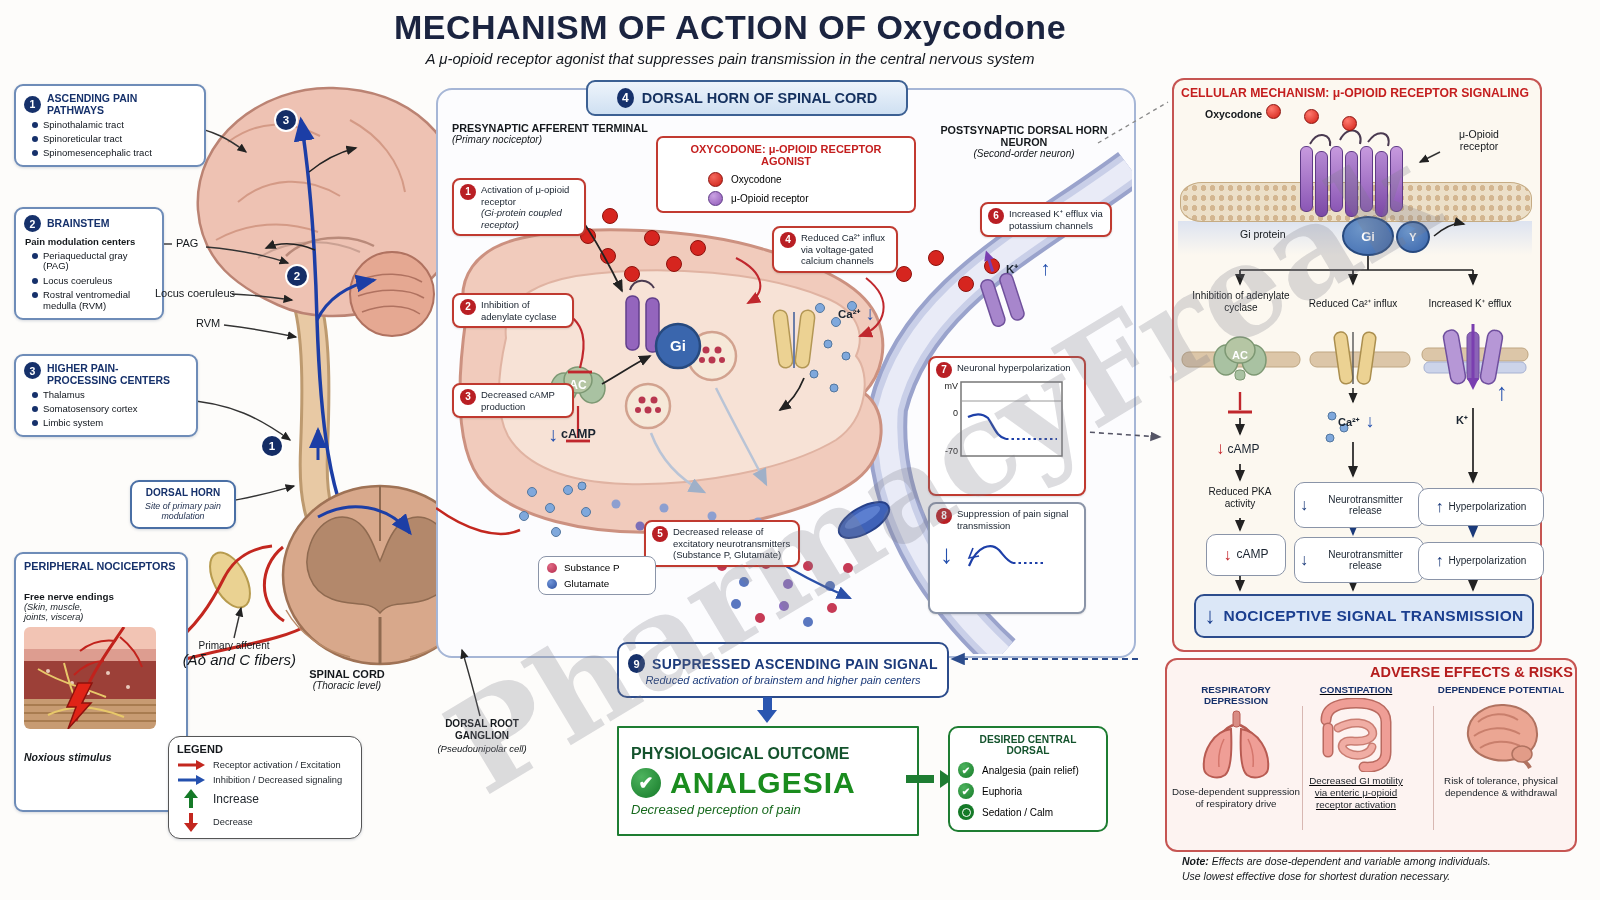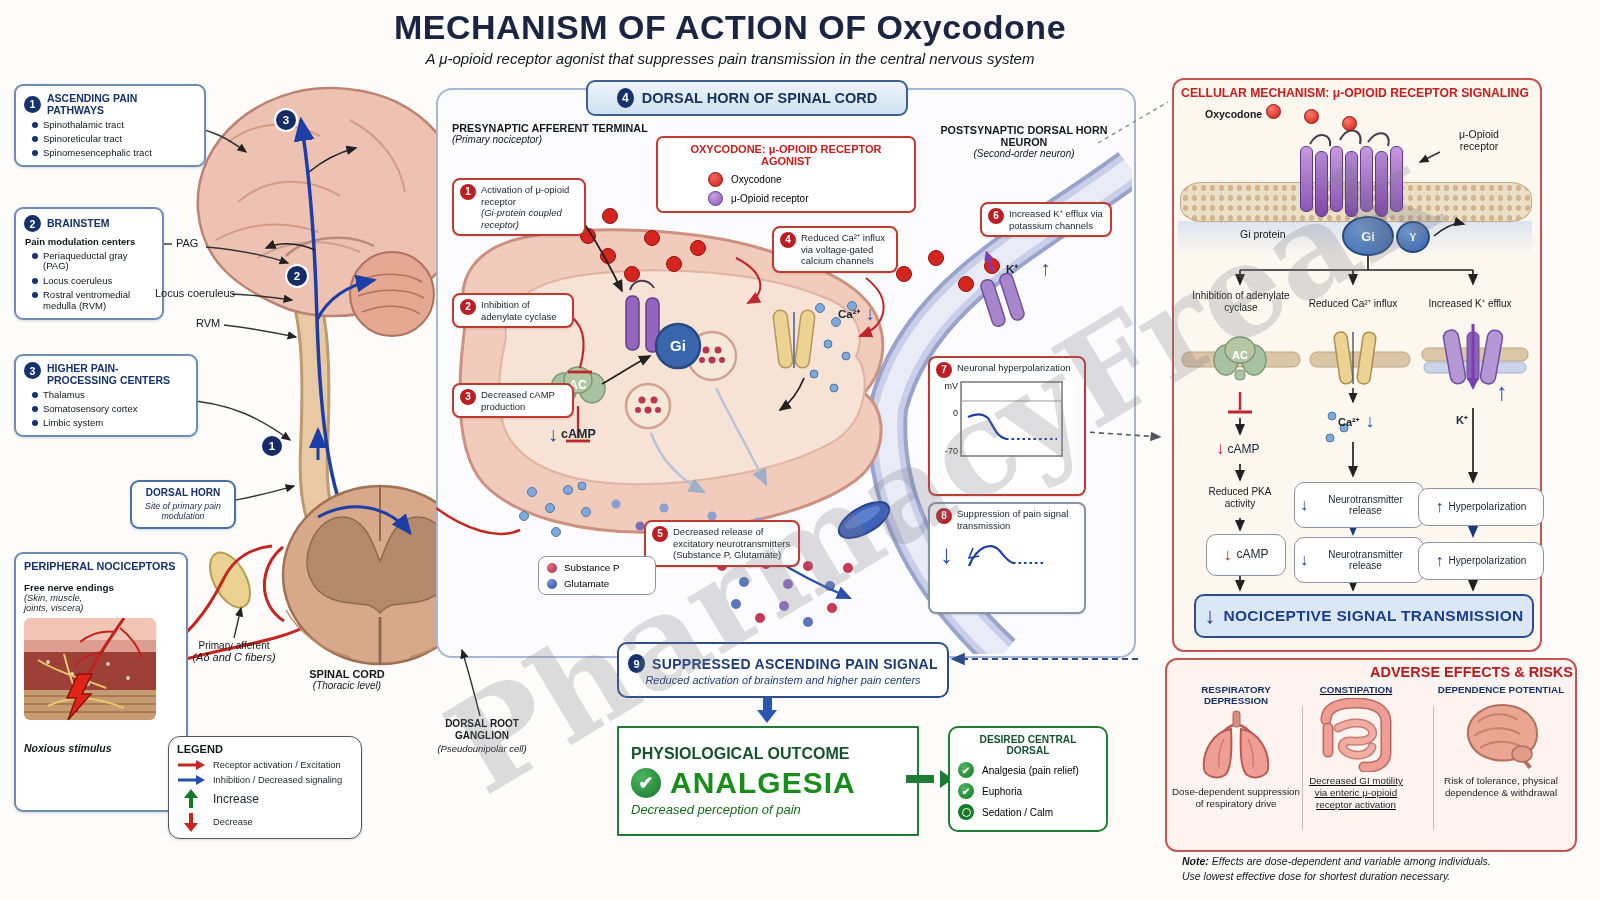--- a/index.html
+++ b/index.html
@@ -189,21 +189,21 @@
       </div>
   </div>
 
   <div class="panel" style="left:130px;top:480px;width:94px;border-color:#4a6fa5;text-align:center;padding:5px 4px;">
     <div class="ptitle" style="font-size:10px">DORSAL HORN</div>
     <div style="font-size:8.8px;font-style:italic;color:#1c2c4c;margin-top:2px;line-height:1.2">Site of primary pain modulation</div>
   </div>
 
   <div class="panel" style="left:14px;top:552px;width:154px;height:244px;">
     <div class="ptitle" style="font-size:10.8px">PERIPHERAL NOCICEPTORS</div>
-    <div style="font-size:9.8px;font-weight:bold;color:#14181c;margin-top:10px;">Free nerve endings</div>
+    <div style="font-size:9.8px;font-weight:bold;color:#14181c;margin-top:19px;">Free nerve endings</div>
     <div style="font-size:9.3px;font-style:italic;color:#23292f;">(Skin, muscle,</div>
     <div style="font-size:9.3px;font-style:italic;color:#23292f;">joints, viscera)</div>
     <svg width="132" height="102" viewBox="0 0 132 102" style="margin-top:5px;border-radius:6px;">
       <rect x="0" y="0" width="132" height="30" fill="#f2c4b4"></rect>
       <rect x="0" y="22" width="132" height="14" fill="#dd9d90"></rect>
       <rect x="0" y="34" width="132" height="40" fill="#9c4038"></rect>
       <rect x="0" y="72" width="132" height="30" fill="#c79b72"></rect>
       <path d="M0,78 H132 M0,86 H132 M0,94 H132" stroke="#a87c50" stroke-width="2"></path>
       <circle cx="24" cy="44" r="2" fill="#e9c9bc"></circle>
         <circle cx="48" cy="56" r="2" fill="#e9c9bc"></circle>
@@ -247,21 +247,21 @@
       <svg width="28" height="20" viewBox="0 0 28 20">
           <line x1="14" y1="1" x2="14" y2="12" stroke="#c3271f" stroke-width="4"></line>
           <path d="M7,11 L14,20 L21,11 Z" fill="#c3271f"></path>
         </svg>
       <span style="font-size:9.3px;color:#23292f;">Decrease</span>
     </div>
   </div>
 
   <div class="lbl" style="left:172px;top:640px;width:124px;text-align:center;">
     <div style="font-size:10px;">Primary afferent</div>
-    <div style="font-size:11px;font-style:italic;">(Aδ and C fibers)</div>
+    <div style="font-size:15px;font-style:italic;text-align:right;">(Aδ and C fibers)</div>
   </div>
   <div class="lbl" style="left:280px;top:668px;width:134px;text-align:center;">
     <div style="font-size:11px;font-weight:bold;">SPINAL CORD</div>
     <div style="font-size:10px;font-style:italic;">(Thoracic level)</div>
   </div>
   <div class="lbl" style="left:418px;top:718px;width:128px;text-align:center;">
     <div style="font-size:10px;font-weight:bold;line-height:1.2;"><span>DORSAL ROOT</span><br><span>GANGLION</span></div>
     <div style="font-size:9.5px;font-style:italic;margin-top:1px;">(Pseudounipolar cell)</div>
   </div>
 

